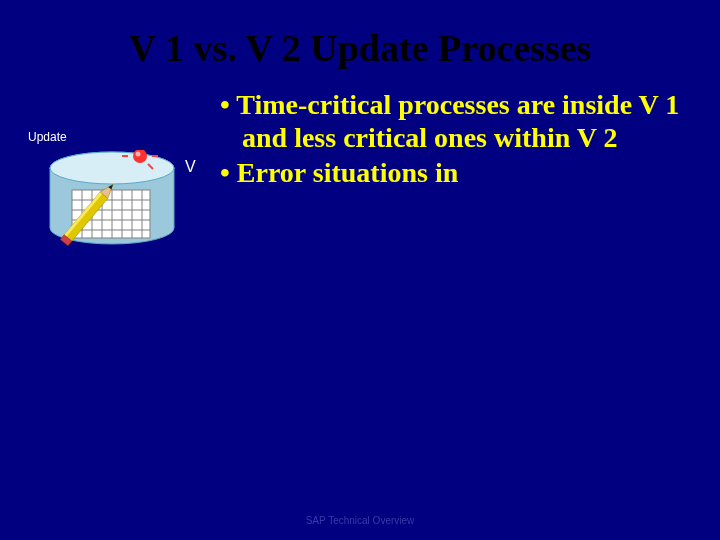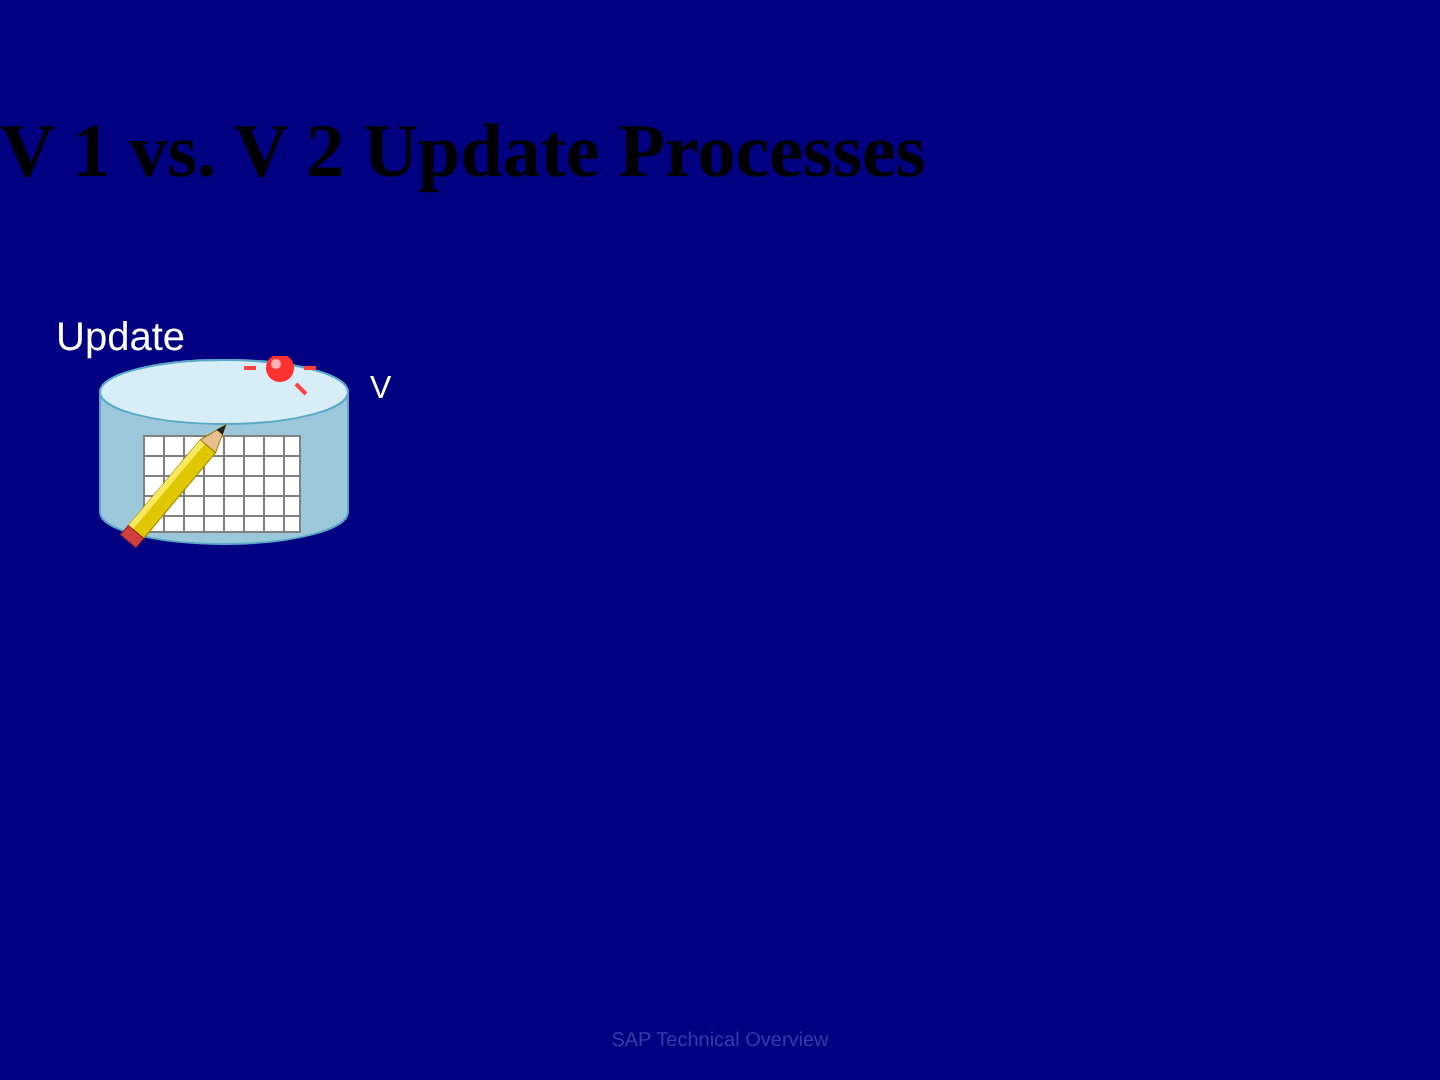--- a/index.html
+++ b/index.html
@@ -7,40 +7,41 @@
   body {
     background: #000080;
     font-family: "Times New Roman", Times, serif;
     color: #ffff00;
     position: relative;
   }
   .title {
     color: #000000;
     font-size: 38px;
     font-weight: bold;
-    padding-top: 54px;
+    text-align: center;
+    padding-top: 26px;
     padding-bottom: 10px;
     letter-spacing: 0px;
   }
   .content-row {
     display: flex;
     flex-direction: row;
     align-items: flex-start;
     padding-left: 20px;
     padding-top: 8px;
   }
   .left-col {
     width: 200px;
     flex: 0 0 200px;
     position: relative;
     padding-top: 30px;
   }
   .update-label {
     font-family: Arial, Helvetica, sans-serif;
-    font-size: 20px;
+    font-size: 12px;
     color: #ffffff;
     position: absolute;
     left: 8px;
     top: 42px;
   }
   .v-label {
     font-family: Arial, Helvetica, sans-serif;
     font-size: 16px;
     color: #ffffff;
     position: absolute;
@@ -149,17 +150,21 @@
           <line x1="-8" y1="-8" x2="-13" y2="-13"></line>
           <line x1="8" y1="8" x2="13" y2="13"></line>
         </g>
       </g>
     </svg>
 
     <div class="v-label">V</div>
   </div>
 
   <div class="right-col">
+    <ul class="main">
+      <li>Time-critical processes are inside V 1 and less critical ones within V 2</li>
+      <li>Error situations in</li>
+    </ul>
   </div>
 
 </div>
 
 <div class="footer">SAP Technical Overview</div>
 
 </body></html>

